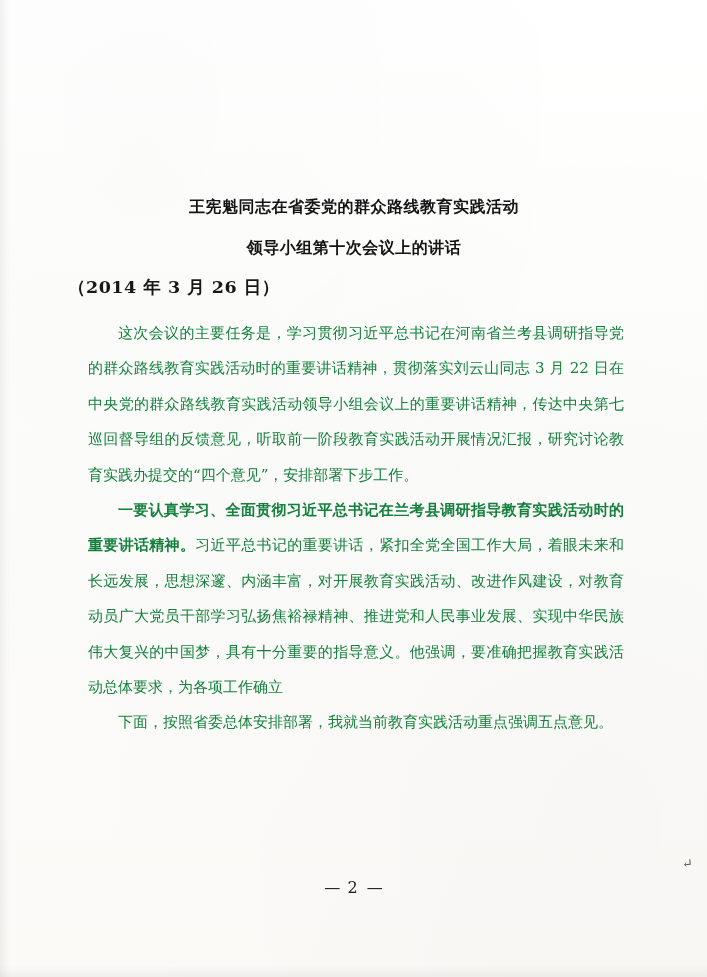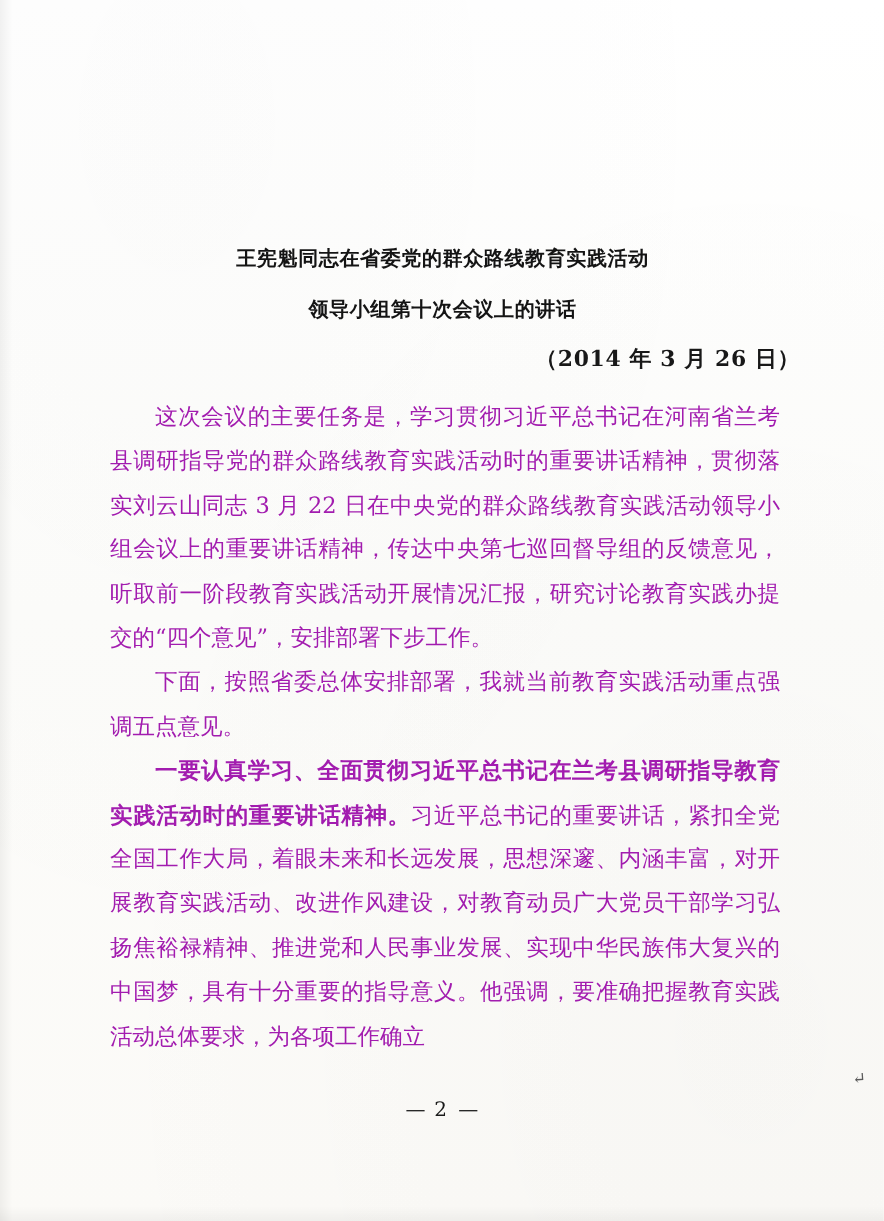--- a/index.html
+++ b/index.html
@@ -51,34 +51,34 @@
     font-family: "DejaVu Serif", "Liberation Serif", serif;
   }
   .doc-title .line2 {
     display: block;
   }
   .doc-date {
     position: absolute;
     left: 68px;
     top: 275px;
     width: 572px;
-    text-align: right;
+    text-align: left;
     font-size: 17.5px;
     font-weight: bold;
     color: #181818;
     letter-spacing: 0.5px;
   }
   .body-text {
     position: absolute;
     left: 88px;
     top: 316px;
     width: 536px;
-    font-size: 18px;
+    font-size: 15px;
     line-height: 35.4px;
-    color: #a21caf;
+    color: #15803d;
     text-align: justify;
     text-justify: inter-ideograph;
   }
   .para {
     margin: 0;
     text-indent: 2em;
   }
   .para + .para {
     margin-top: 0;
   }
@@ -137,22 +137,22 @@
 
     <h1 class="doc-title">
       <span>王宪魁同志在省委党的群众路线教育实践活动</span>
       <span class="line2">领导小组第十次会议上的讲话</span>
     </h1>
 
     <div class="doc-date">（2014 年 3 月 26 日）</div>
 
     <div class="body-text">
       <p class="para">这次会议的主要任务是，学习贯彻习近平总书记在河南省兰考县调研指导党的群众路线教育实践活动时的重要讲话精神，贯彻落实刘云山同志 3 月 22 日在中央党的群众路线教育实践活动领导小组会议上的重要讲话精神，传达中央第七巡回督导组的反馈意见，听取前一阶段教育实践活动开展情况汇报，研究讨论教育实践办提交的“四个意见”，安排部署下步工作。</p>
+      <p class="para"><span class="bold-run">一要认真学习、全面贯彻习近平总书记在兰考县调研指导教育实践活动时的重要讲话精神。</span><span>习近平总书记的重要讲话，紧扣全党全国工作大局，着眼未来和长远发展，思想深邃、内涵丰富，对开展教育实践活动、改进作风建设，对教育动员广大党员干部学习弘扬焦裕禄精神、推进党和人民事业发展、实现中华民族伟大复兴的中国梦，具有十分重要的指导意义。他强调，要准确把握教育实践活动总体要求，为各项工作确立</span></p>
       <p class="para">下面，按照省委总体安排部署，我就当前教育实践活动重点强调五点意见。</p>
-      <p class="para"><span class="bold-run">一要认真学习、全面贯彻习近平总书记在兰考县调研指导教育实践活动时的重要讲话精神。</span><span>习近平总书记的重要讲话，紧扣全党全国工作大局，着眼未来和长远发展，思想深邃、内涵丰富，对开展教育实践活动、改进作风建设，对教育动员广大党员干部学习弘扬焦裕禄精神、推进党和人民事业发展、实现中华民族伟大复兴的中国梦，具有十分重要的指导意义。他强调，要准确把握教育实践活动总体要求，为各项工作确立</span></p>
     </div>
 
     <div class="footer">
       <span class="dash">—</span>
       <span>2</span>
       <span class="dash">—</span>
     </div>
 
     <div class="margin-mark">↵</div>
   </div>

